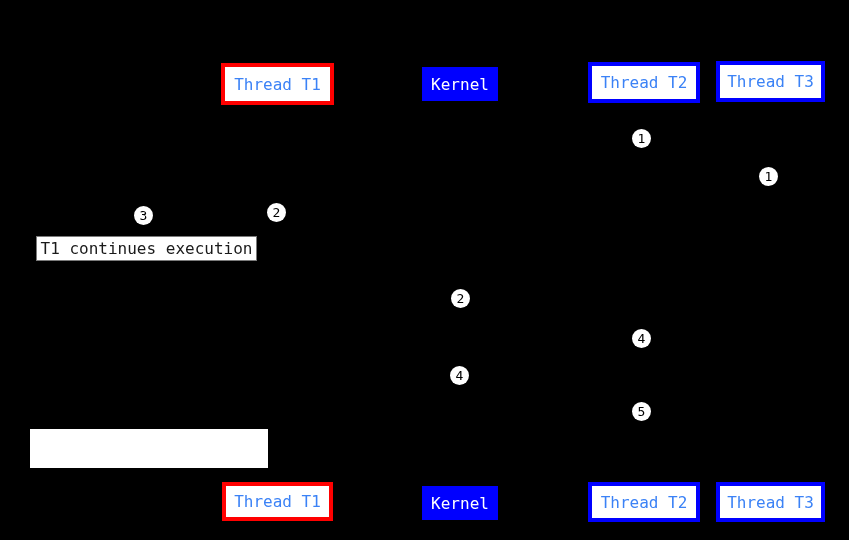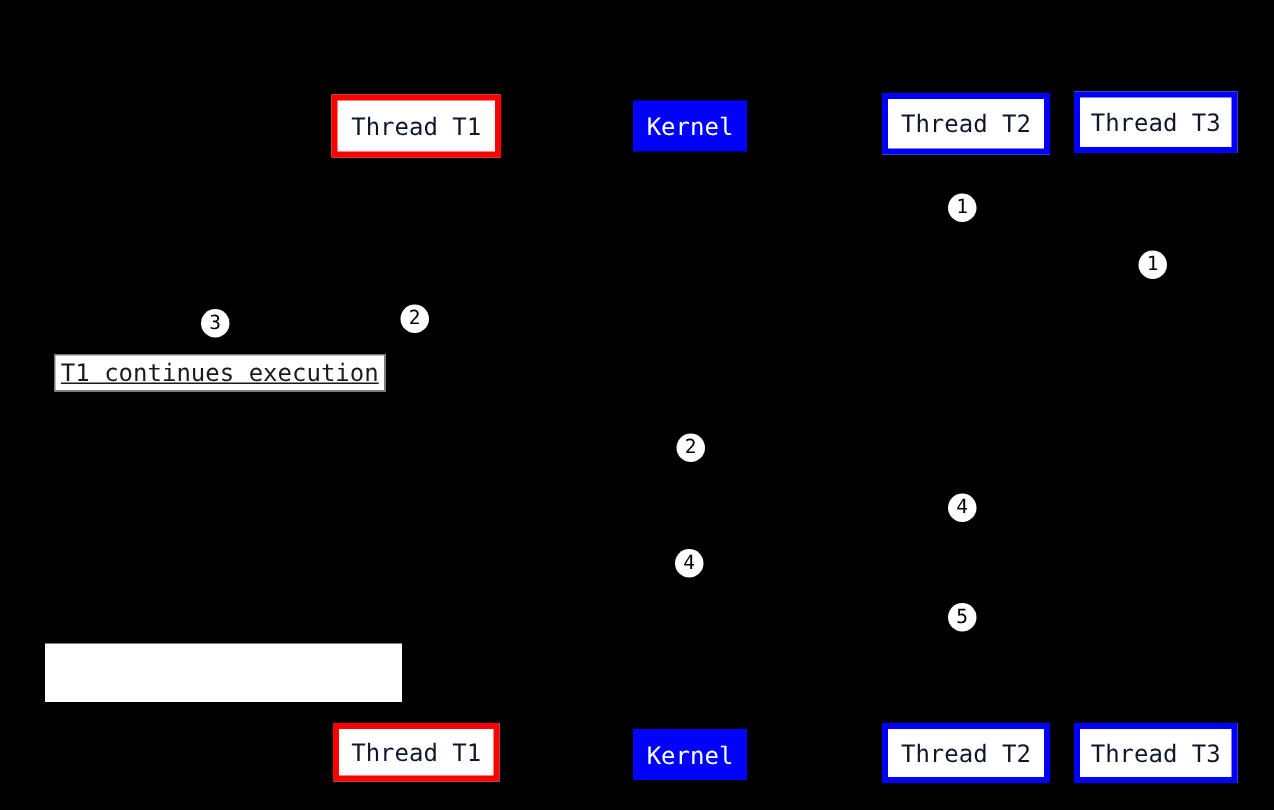--- a/index.html
+++ b/index.html
@@ -12,21 +12,21 @@
     width: 849px;
     height: 540px;
     background: #000000;
     overflow: hidden;
     font-family: "DejaVu Sans Mono", "Liberation Mono", monospace;
   }
   .actor {
     position: absolute;
     box-sizing: border-box;
     background: #ffffff;
-    color: #0f172a;
+    color: #3b82f6;
     font-size: 16px;
     display: flex;
     align-items: center;
     justify-content: center;
     white-space: nowrap;
   }
   .actor.t1-top    { left: 221px; top: 63px;  width: 113px; height: 42px; border: 4px solid #ff0000; }
   .actor.t2-top    { left: 588px; top: 62px;  width: 112px; height: 41px; border: 4px solid #0000ff; }
   .actor.t3-top    { left: 716px; top: 61px;  width: 109px; height: 41px; border: 4px solid #0000ff; }
   .actor.kernel-top    { left: 422px; top: 67px;  width: 76px; height: 34px; background: #0000ff; color: #ffffff; }
@@ -64,21 +64,20 @@
     height: 25px;
     box-sizing: border-box;
     background: #ffffff;
     border: 1px solid #7a7a7a;
     color: #1a1a1a;
     font-size: 16px;
     display: flex;
     align-items: center;
     justify-content: center;
     white-space: nowrap;
-    text-decoration: underline;
   }
   .blank-box {
     position: absolute;
     left: 30px;
     top: 429px;
     width: 238px;
     height: 39px;
     background: #ffffff;
   }
 </style>

